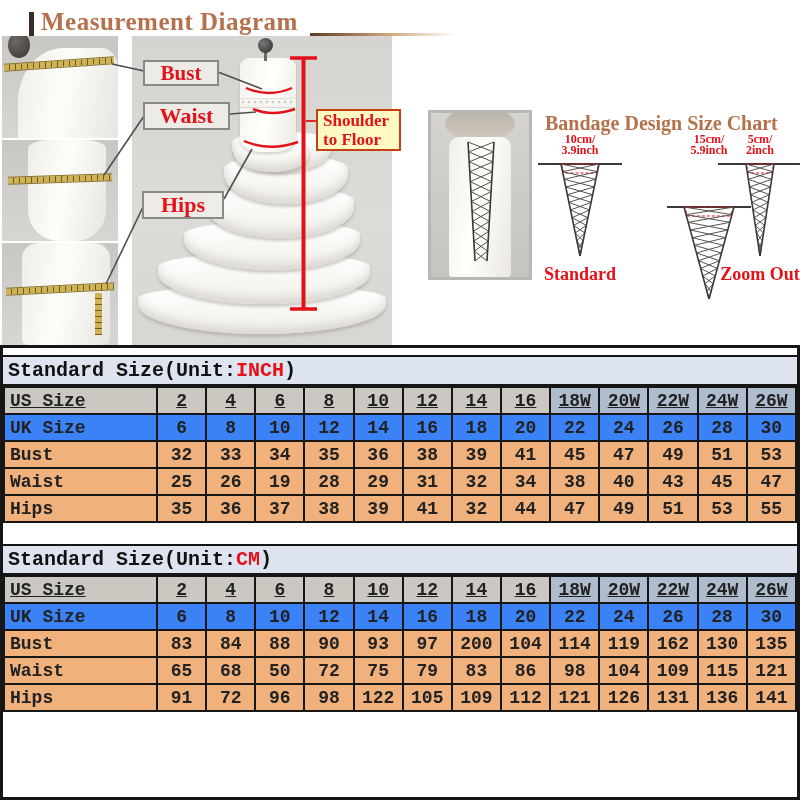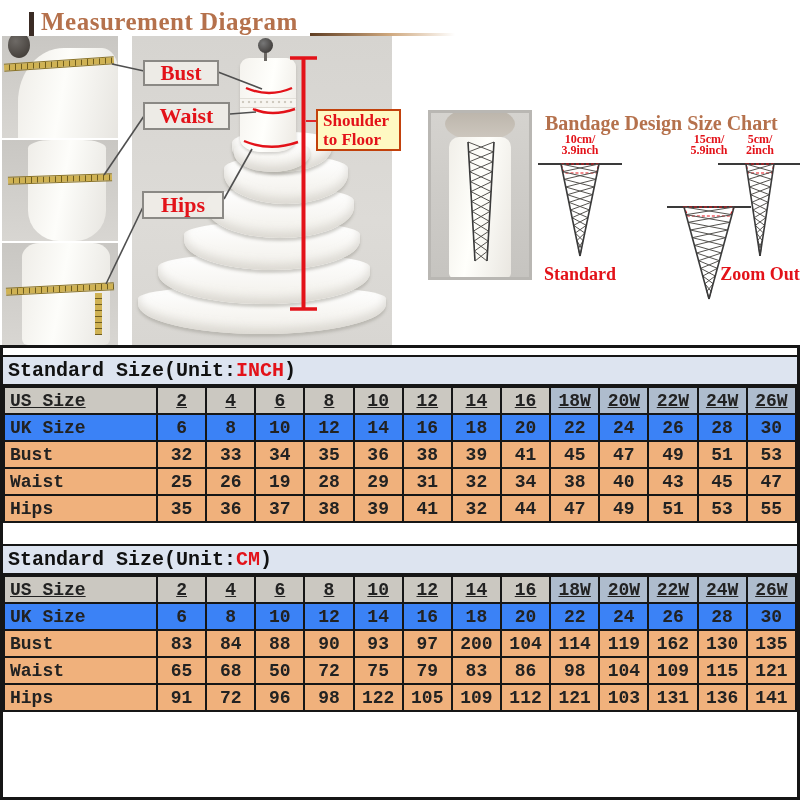--- a/index.html
+++ b/index.html
@@ -498,21 +498,21 @@
               <td class="lbl">Hips</td>
               <td>91</td>
               <td>72</td>
               <td>96</td>
               <td>98</td>
               <td>122</td>
               <td>105</td>
               <td>109</td>
               <td>112</td>
               <td>121</td>
-              <td>103</td>
+              <td>126</td>
               <td>131</td>
               <td>136</td>
               <td>141</td>
             </tr>
           </tbody>
         </table>
       </div>
   </div>
 
 </div>

